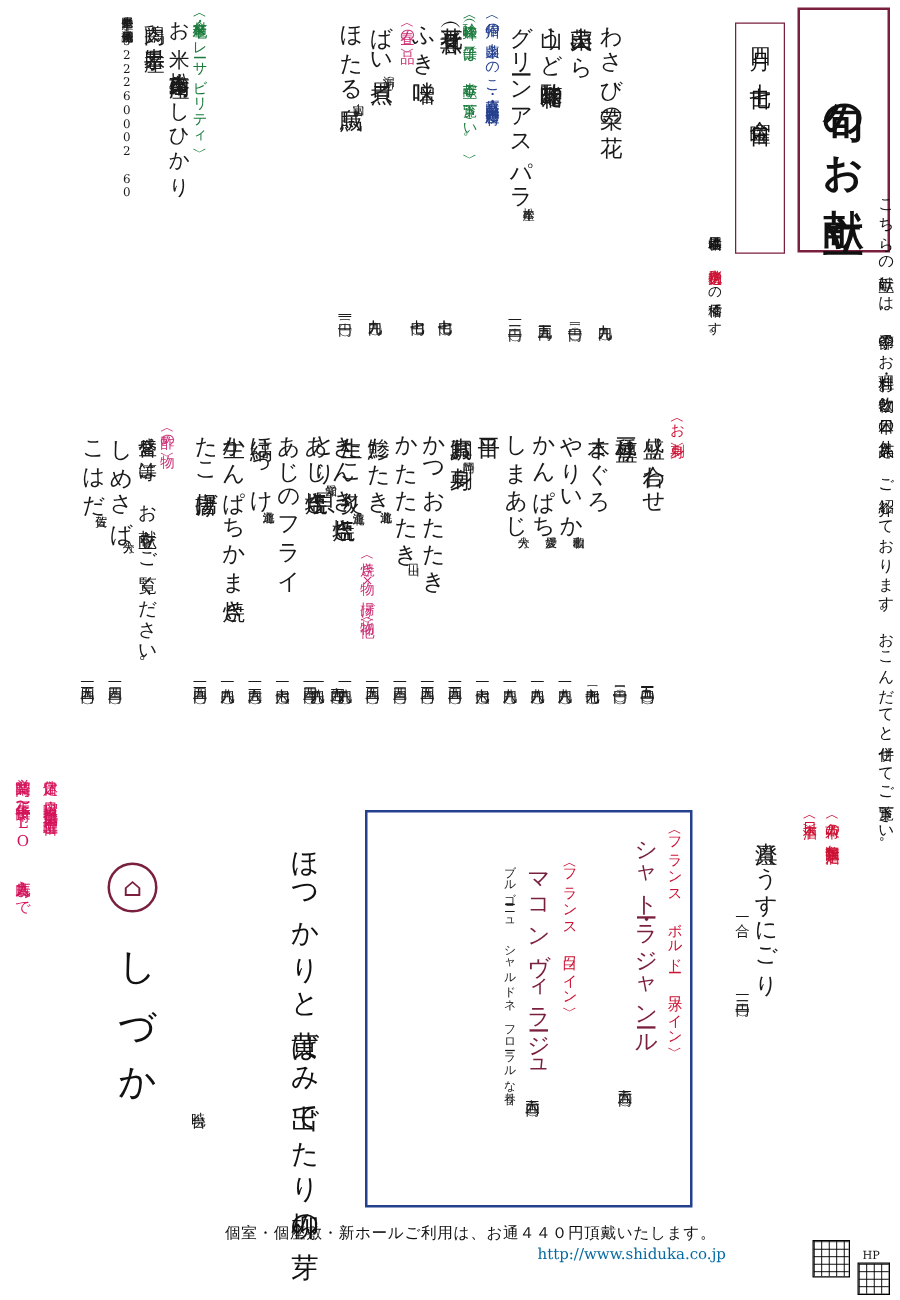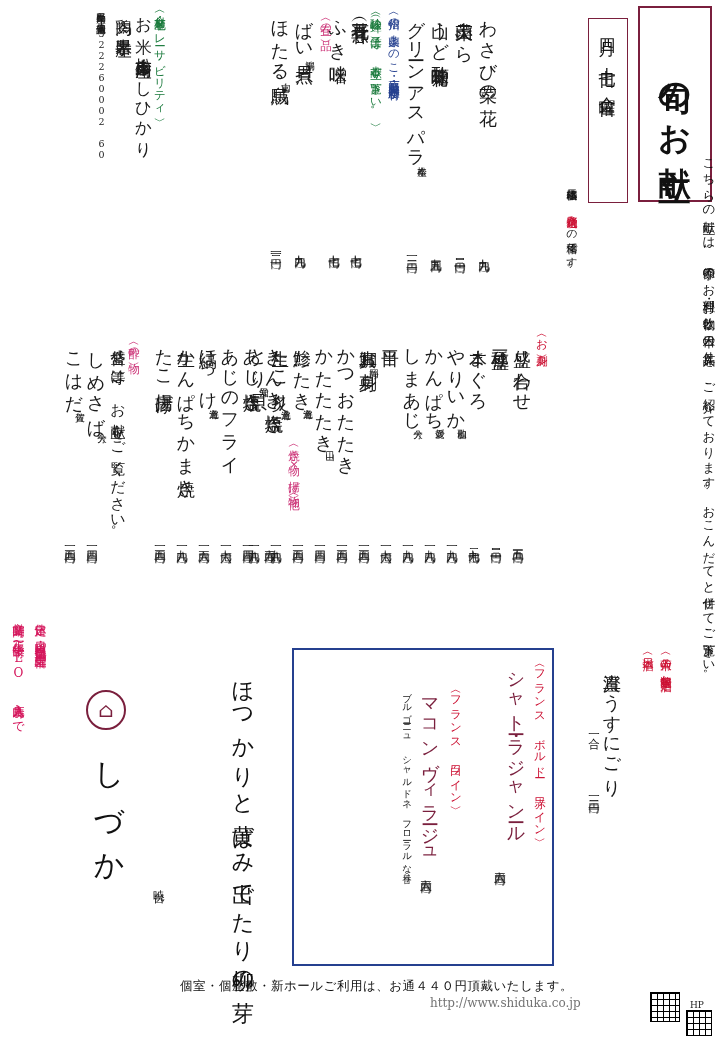--- a/index.html
+++ b/index.html
@@ -104,21 +104,21 @@
     font-size:30px; letter-spacing:12px; color:#111;
   }
 
   
   .footer-line {
     position:absolute; left:180px; top:978px;
     font-size:12.5px; color:#111; letter-spacing:0.5px;
   }
   .footer-url {
     position:absolute; left:430px; top:996px;
-    font-size:12px; color:#737373;
+    font-size:12px; color:#0369a1;
   }
   .hp-label { position:absolute; left:690px; top:1000px; font-size:9px; }
   .qr {
     position:absolute; width:30px; height:30px;
     background:
       linear-gradient(90deg,#000 1px,transparent 1px) 0 0/6px 6px,
       linear-gradient(#000 1px,transparent 1px) 0 0/6px 6px,
       #fff;
     border:1px solid #000;
   }

